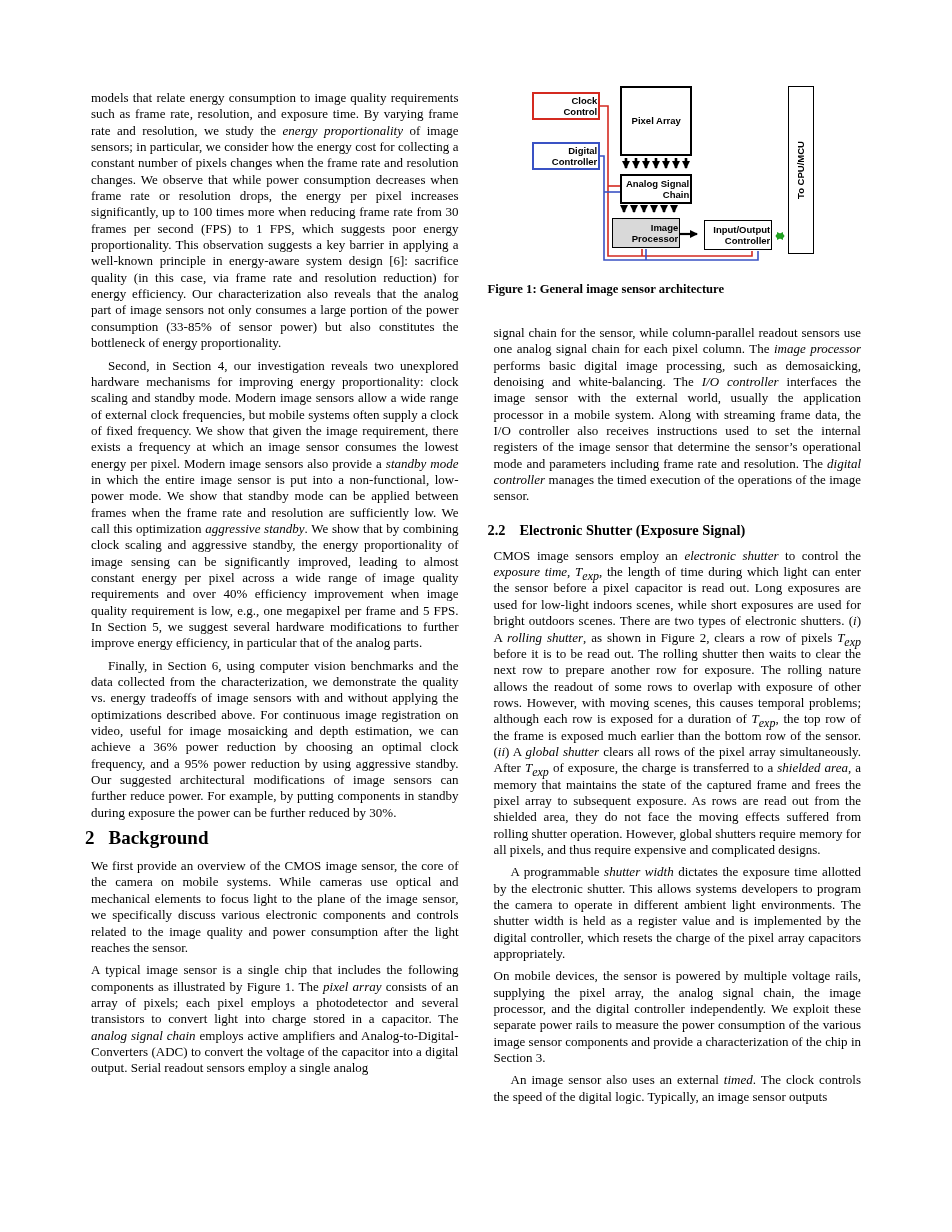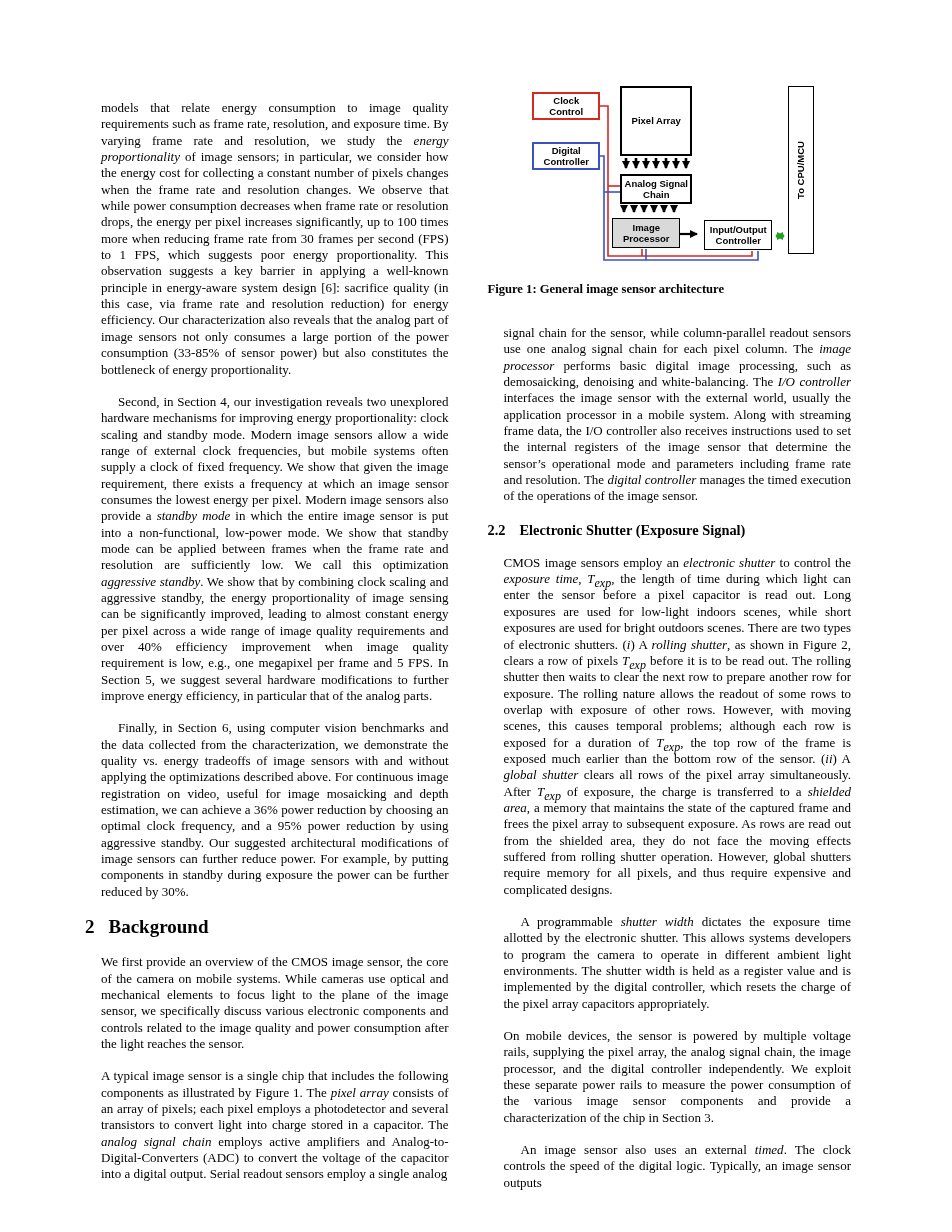--- a/index.html
+++ b/index.html
@@ -1,32 +1,32 @@
 <!DOCTYPE html>
 <html lang="en"><head>
 <meta charset="utf-8">
 <style>
   html,body{margin:0;padding:0}
   body{width:952px;height:1232px;background:#ffffff;color:#000;font-family:"Liberation Serif",serif}
   .page{position:relative;width:952px;height:1232px;background:#fff;overflow:hidden}
   .columns{position:absolute;left:85px;top:84px;width:782px;display:flex;gap:23px}
   .col{flex:1;min-width:0}
-  p.body{font-size:13px;line-height:16.35px;text-align:justify;margin:16px;hyphens:auto;-webkit-hyphens:auto}
+  p.body{font-size:13px;line-height:16.35px;text-align:justify;margin:6px;hyphens:auto;-webkit-hyphens:auto}
   p.indent{text-indent:17px}
   sub{font-size:12px;line-height:0;font-style:italic}
   h2.sec{font-size:19px;font-weight:bold;margin:4px 0 9px;font-family:"Liberation Serif",serif}
   h3.subsec{font-size:14.4px;font-weight:bold;margin:17px 0 9px;font-family:"Liberation Serif",serif}
   .hnum{margin-right:14px}
 
   
   .figure{margin:2px 0 28px}
   .diagram{position:relative;width:290px;height:180px;margin:0 auto 16px}
   .diagram svg{position:absolute;left:0;top:0;z-index:0}
   .fig-box{position:absolute;z-index:1;display:flex;align-items:center;justify-content:center;
-           text-align:center;font-family:"Liberation Sans",sans-serif;font-weight:bold;
+           text-align:right;font-family:"Liberation Sans",sans-serif;font-weight:bold;
            font-size:9.5px;line-height:1.2;background:#fff;border:2px solid #000;padding:1px;box-sizing:border-box}
   .box-clock{left:0;top:6px;width:68px;height:28px;border-color:#d42a20}
   .box-digital{left:0;top:56px;width:68px;height:28px;border-color:#3a52c4}
   .box-pixel{left:88px;top:0;width:72px;height:70px}
   .box-asc{left:88px;top:88px;width:72px;height:30px}
   .box-ip{left:80px;top:132px;width:68px;height:30px;background:#d9d9d9;border-width:1.5px}
   .box-io{left:172px;top:134px;width:68px;height:30px;border-width:1.5px}
   .box-cpu{left:256px;top:0;width:26px;height:168px;border-width:1.5px}
   .vtext{position:absolute;left:50%;top:50%;transform:translate(-50%,-50%) rotate(-90deg);
          white-space:nowrap;font-weight:bold;font-size:9.5px;font-family:"Liberation Sans",sans-serif}

